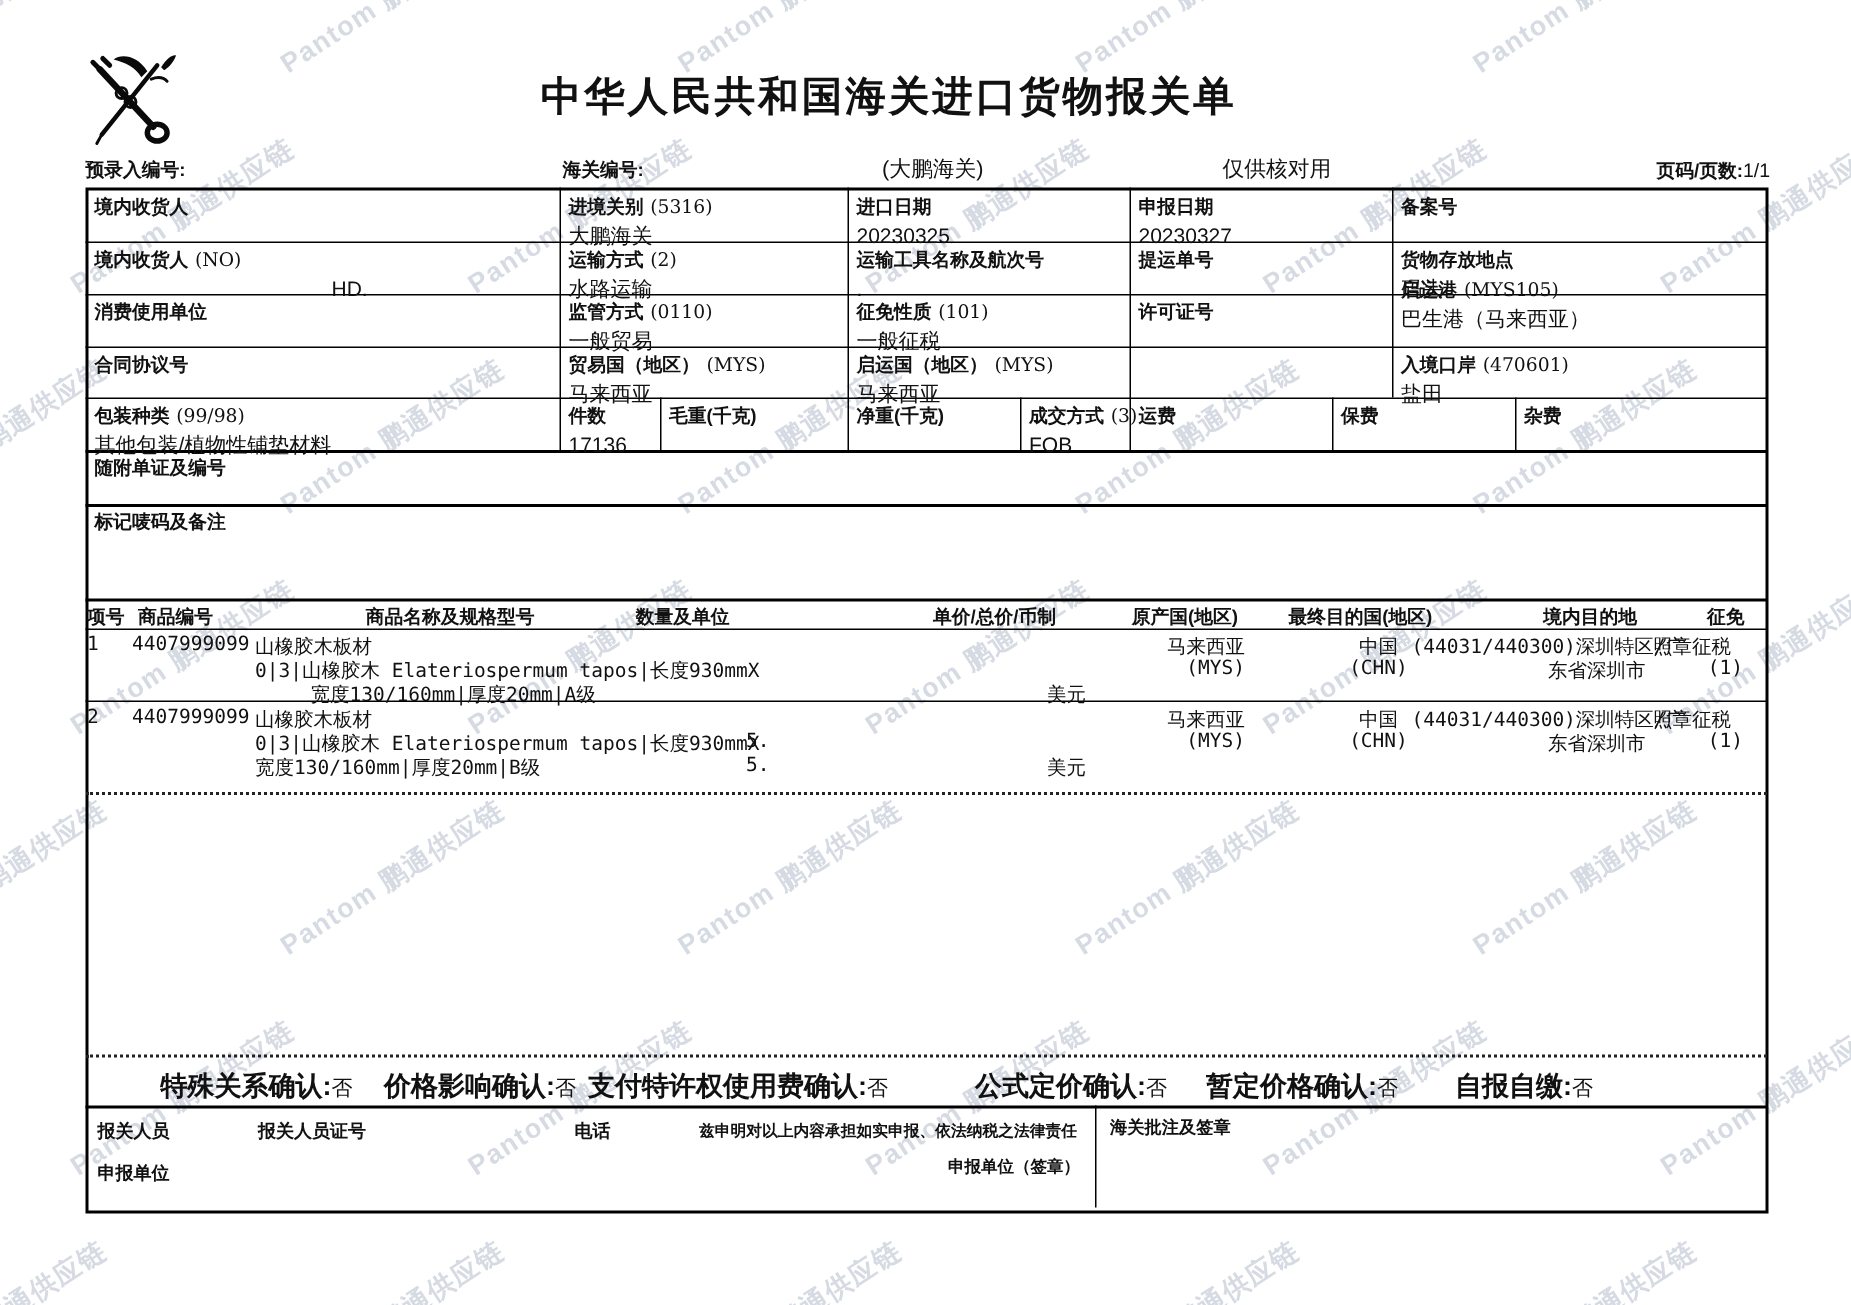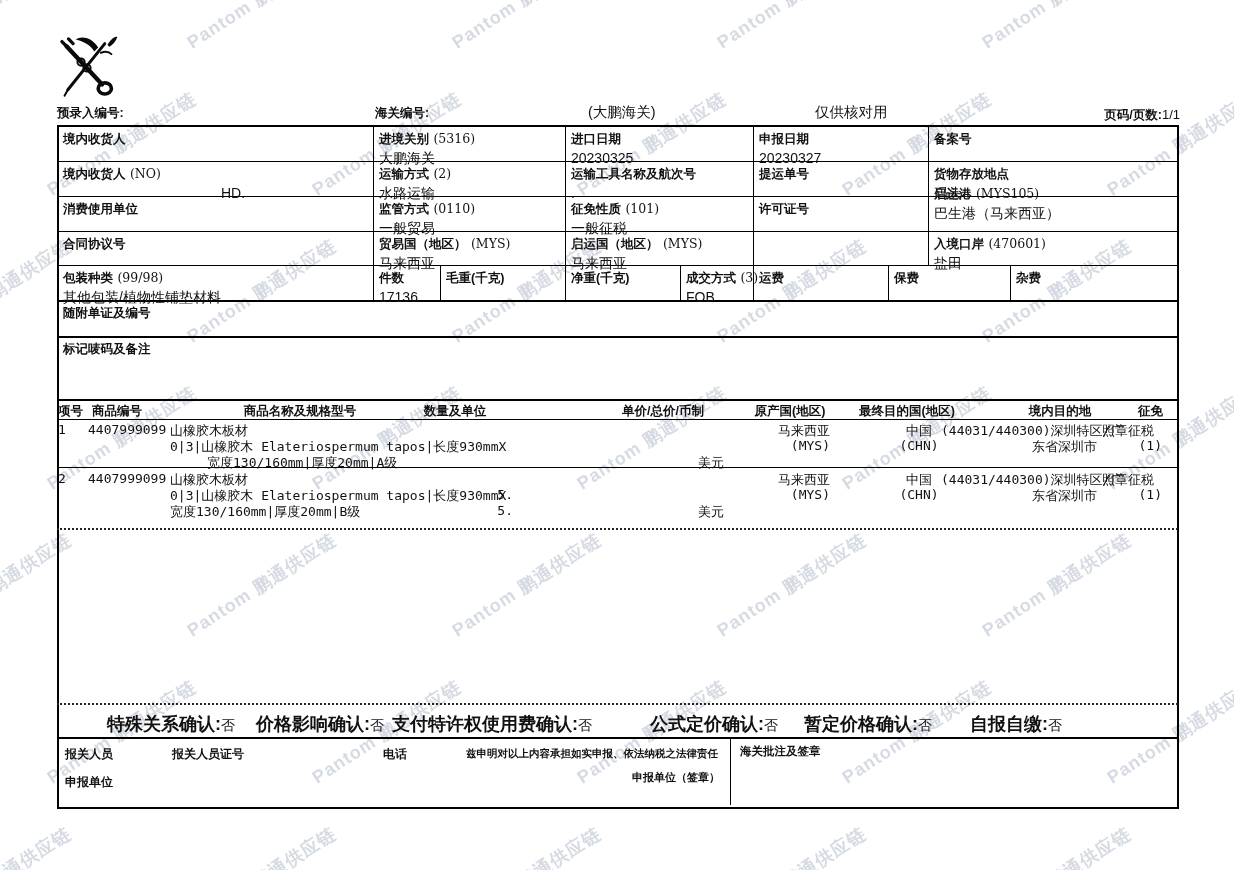--- a/index.html
+++ b/index.html
@@ -90,20 +90,21 @@
       <path d="M25 9 l7 7" stroke-width="5"></path>
       <ellipse cx="80" cy="84" rx="10" ry="8.5" stroke-width="5.5"></ellipse>
       <circle cx="44" cy="44" r="5.5" stroke-width="3"></circle>
       <circle cx="53" cy="53" r="5.5" stroke-width="3"></circle>
       <path d="M70 22 C60 6 44 4 36 10 C48 13 58 18 64 28" fill="#0a0a0a" stroke="none"></path>
       <path d="M84 18 C90 8 96 5 99 6 C97 12 92 18 87 21" fill="#0a0a0a" stroke="none"></path>
       <path d="M74 30 q10 -4 16 2" stroke-width="3"></path>
     </g>
   </svg>
 
+  <div class="title">中华人民共和国海关进口货物报关单</div>
 
   <span class="t lbl" style="left:57px;top:105px;">预录入编号:</span>
   <span class="t lbl" style="left:375px;top:105px;">海关编号:</span>
   <span class="t val" style="left:588px;top:103px;font-size:14.5px;">(大鹏海关)</span>
   <span class="t val" style="left:815px;top:103px;font-size:14.5px;">仅供核对用</span>
   <span class="t" style="left:980px;top:105px;width:200px;text-align:right;"><b class="lbl">页码/页数:</b><span class="val" style="font-size:13px;">1/1</span></span>
 
   <div class="box" style="left:57px;top:125px;width:1118px;height:680px;"></div>
 
   <div class="hline h1" style="left:57px;top:161px;width:1121px;"></div>

